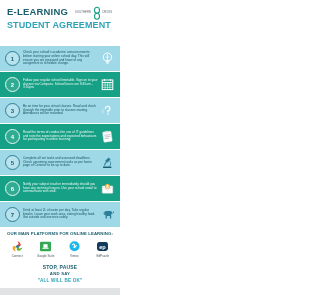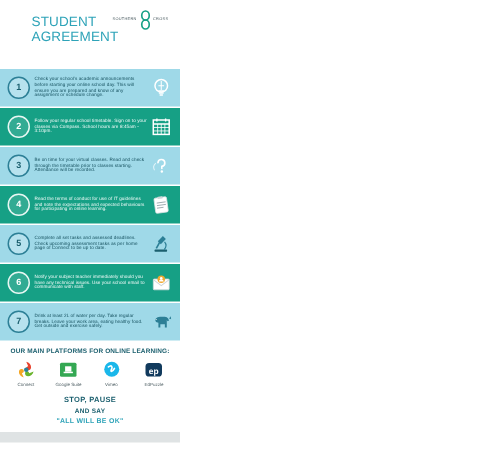--- a/index.html
+++ b/index.html
@@ -11,22 +11,22 @@
   }
   .poster{position:relative;width:120px;height:300px;background:#ffffff;}
 
   
   .header{position:relative;height:46px;background:#ffffff;padding:6px 6px 0 6px;box-sizing:border-box;}
   .title{
     font-size:9.5px;font-weight:bold;color:#1b5f6e;letter-spacing:.2px;
     line-height:10px;margin:1px 0 0 1px;
   }
   .subtitle{
-    font-size:9px;font-weight:normal;color:#2ea3b8;letter-spacing:.1px;
-    line-height:10px;margin:3px 0 0 15px;
+    font-size:9px;font-weight:bold;color:#2ea3b8;letter-spacing:.1px;
+    line-height:10px;margin:3px 0 0 1px;
   }
   .logo{position:absolute;right:4px;top:5px;width:42px;height:17px;}
   .logo svg{display:block;}
 
   
   .rows{display:flex;flex-direction:column;gap:1px;}
   .row{
     position:relative;display:flex;align-items:center;
     min-height:25px;padding:2px 3px;box-sizing:border-box;
   }
@@ -66,20 +66,21 @@
   .f2{font-size:4.3px;font-weight:bold;color:#1b5f6e;letter-spacing:.2px;line-height:6px;}
   .f3{font-size:4.6px;font-weight:bold;color:#2ea3b8;letter-spacing:.2px;line-height:6.5px;margin-top:1px;}
   .footbar{height:7px;background:#dfe3e4;}
 </style>
 </head>
 <body>
 
 <div class="poster">
 
   <div class="header">
+    <div class="title">E-LEARNING</div>
     <div class="subtitle">STUDENT AGREEMENT</div>
     <div class="logo">
       <svg viewBox="0 0 42 17" width="42" height="17">
         <text x="1" y="8" font-family="Liberation Sans, sans-serif" font-size="2.6" fill="#4a5b60" letter-spacing="0.2">SOUTHERN</text>
         <text x="28" y="8" font-family="Liberation Sans, sans-serif" font-size="2.6" fill="#4a5b60" letter-spacing="0.2">CROSS</text>
         <g fill="none" stroke="#16a085" stroke-width="1.1">
           <ellipse cx="23" cy="5.3" rx="2.5" ry="3"></ellipse>
           <ellipse cx="23" cy="11.3" rx="2.5" ry="3"></ellipse>
         </g>
       </svg>

